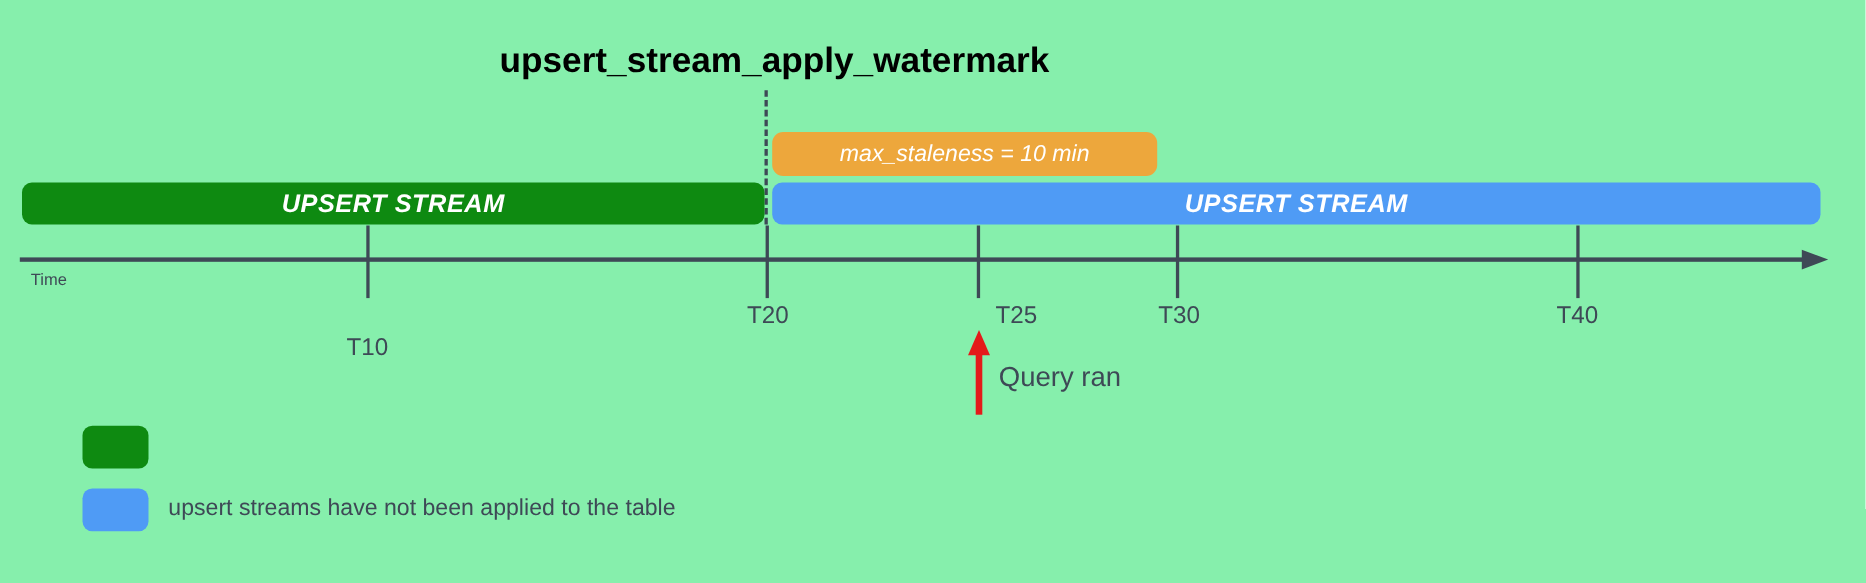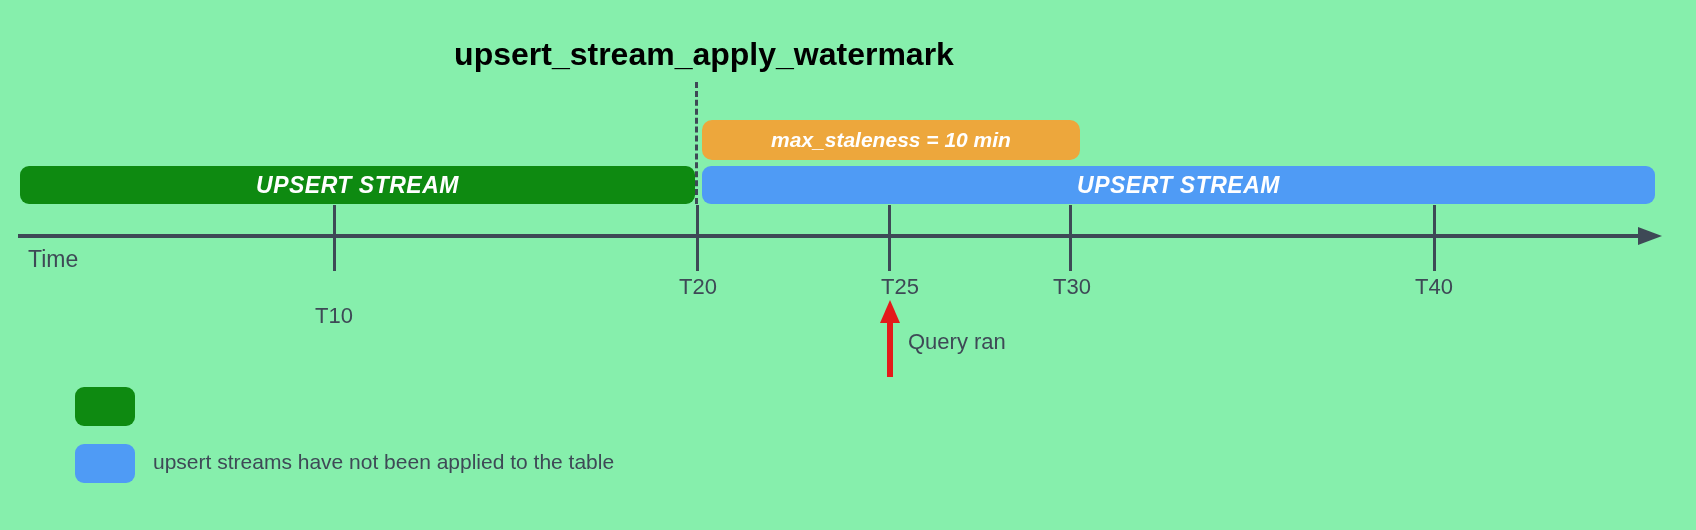--- a/index.html
+++ b/index.html
@@ -33,26 +33,26 @@
   .watermark-line {
     position: absolute;
     left: 695px; top: 82px;
     height: 122px; width: 0;
     border-left: 3px dashed var(--dark);
   }
 
   .staleness-box {
     position: absolute;
     left: 702px; top: 120px;
-    width: 378px; height: 40px;
+    width: 350px; height: 40px;
     background: var(--orange);
     border-radius: 10px;
     display: flex; align-items: center; justify-content: center;
     color: #ffffff;
-    font-size: 21px; font-weight: bold; font-style: italic;
+    font-size: 21px; font-weight: normal; font-style: italic;
   }
 
   .bar {
     position: absolute;
     top: 166px; height: 38px;
     border-radius: 9px;
     display: flex; align-items: center; justify-content: center;
     color: #ffffff;
     font-size: 23px; font-weight: bold; font-style: italic;
     letter-spacing: 0.5px;
@@ -88,49 +88,49 @@
 
   .tick-label {
     position: absolute;
     top: 274px; width: 80px;
     text-align: center;
     font-size: 22px;
     color: var(--dark);
   }
   .tick-label.t10 { left: 294px; margin-top: 29px; }
   .tick-label.t20 { left: 658px; }
-  .tick-label.t25 { left: 860px; }
+  .tick-label.t25 { left: 884px; }
   .tick-label.t30 { left: 1032px; }
   .tick-label.t40 { left: 1394px; }
 
   .time-label {
     position: absolute;
     left: 28px; top: 246px;
-    font-size: 23px;
+    font-size: 15px;
     color: var(--dark);
   }
 
   .query-arrow-head {
     position: absolute;
     left: 880px; top: 300px;
     width: 0; height: 0;
     border-left: 10px solid transparent;
     border-right: 10px solid transparent;
     border-bottom: 23px solid var(--red);
   }
   .query-arrow-shaft {
     position: absolute;
     left: 887px; top: 320px;
     width: 6px; height: 57px;
     background: var(--red);
   }
   .query-label {
     position: absolute;
     left: 908px; top: 329px;
-    font-size: 22px;
+    font-size: 25px;
     color: var(--dark);
   }
 
   .legend-swatch {
     position: absolute;
     left: 75px;
     width: 60px; height: 39px;
     border-radius: 9px;
   }
   .legend-swatch.applied { top: 387px; background: var(--green); }

